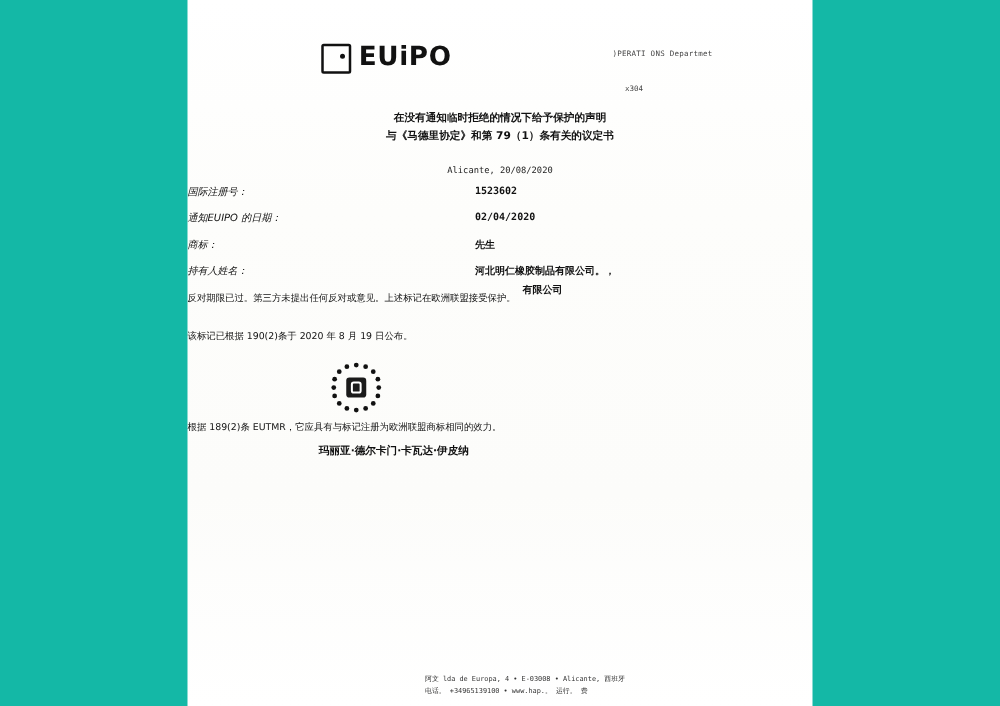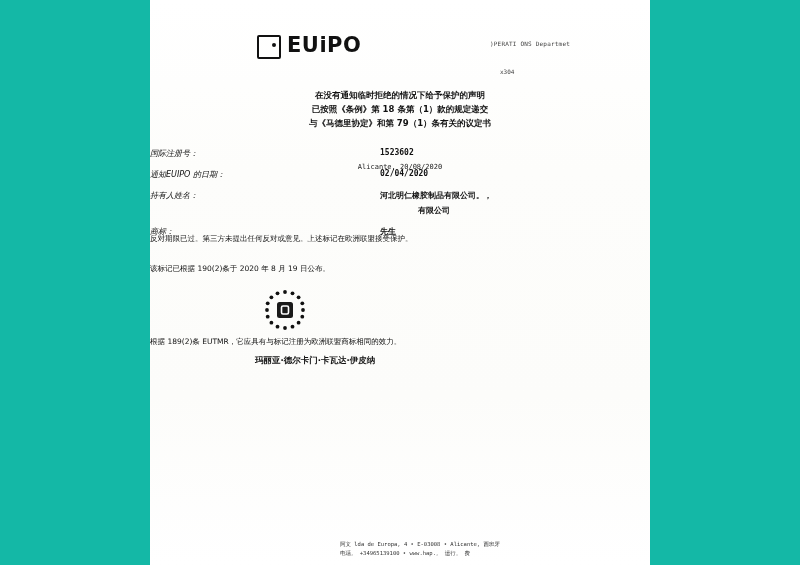--- a/index.html
+++ b/index.html
@@ -112,21 +112,20 @@
 
   .place-date {
     position: absolute;
     left: 200px;
     top: 132px;
     width: 400px;
     text-align: center;
     font-family: "DejaVu Sans Mono", monospace;
     font-size: 7px;
     color: #222;
-    margin-top: 31px;
   }
 
   
   .fields {
     position: absolute;
     left: 150px;
     top: 148px;
     width: 500px;
   }
   .field-row {
@@ -229,43 +228,42 @@
       <span class="dot"></span>
     </span>
     <span class="logo-text">EUiPO</span>
   </div>
 
   <div class="dept-line1">)PERATI ONS Departmet</div>
   <div class="dept-line2">x304</div>
 
   <div class="title-block">
     <div>在没有通知临时拒绝的情况下给予保护的声明</div>
-    <div>已按照《条例》第 18 条第（1）款的规定递交</div>
     <div>与《马德里协定》和第 79（1）条有关的议定书</div>
   </div>
 
   <div class="place-date">Alicante, 20/08/2020</div>
 
   <div class="fields">
     <div class="field-row">
       <span class="field-label">国际注册号：</span>
       <span class="field-value">1523602</span>
     </div>
     <div class="field-row">
       <span class="field-label">通知EUIPO 的日期：</span>
       <span class="field-value">02/04/2020</span>
     </div>
+    <div class="field-row">
+      <span class="field-label">商标：</span>
+      <span class="field-value cjk">先生</span>
+    </div>
     <div class="field-row" style="height:32px;">
       <span class="field-label">持有人姓名：</span>
       <span class="field-value cjk">河北明仁橡胶制品有限公司。，</span>
       <span class="field-value-2">有限公司</span>
-    </div>
-    <div class="field-row">
-      <span class="field-label">商标：</span>
-      <span class="field-value cjk">先生</span>
     </div>
   </div>
 
   <div class="para para-1">反对期限已过。第三方未提出任何反对或意见。上述标记在欧洲联盟接受保护。</div>
   <div class="para para-2">该标记已根据 190(2)条于 2020 年 8 月 19 日公布。</div>
 
   <div class="seal">
     <svg width="58" height="44" viewBox="0 0 58 44" aria-hidden="true">
       <g fill="#111">
         <circle cx="29" cy="4" r="1.9"></circle>

